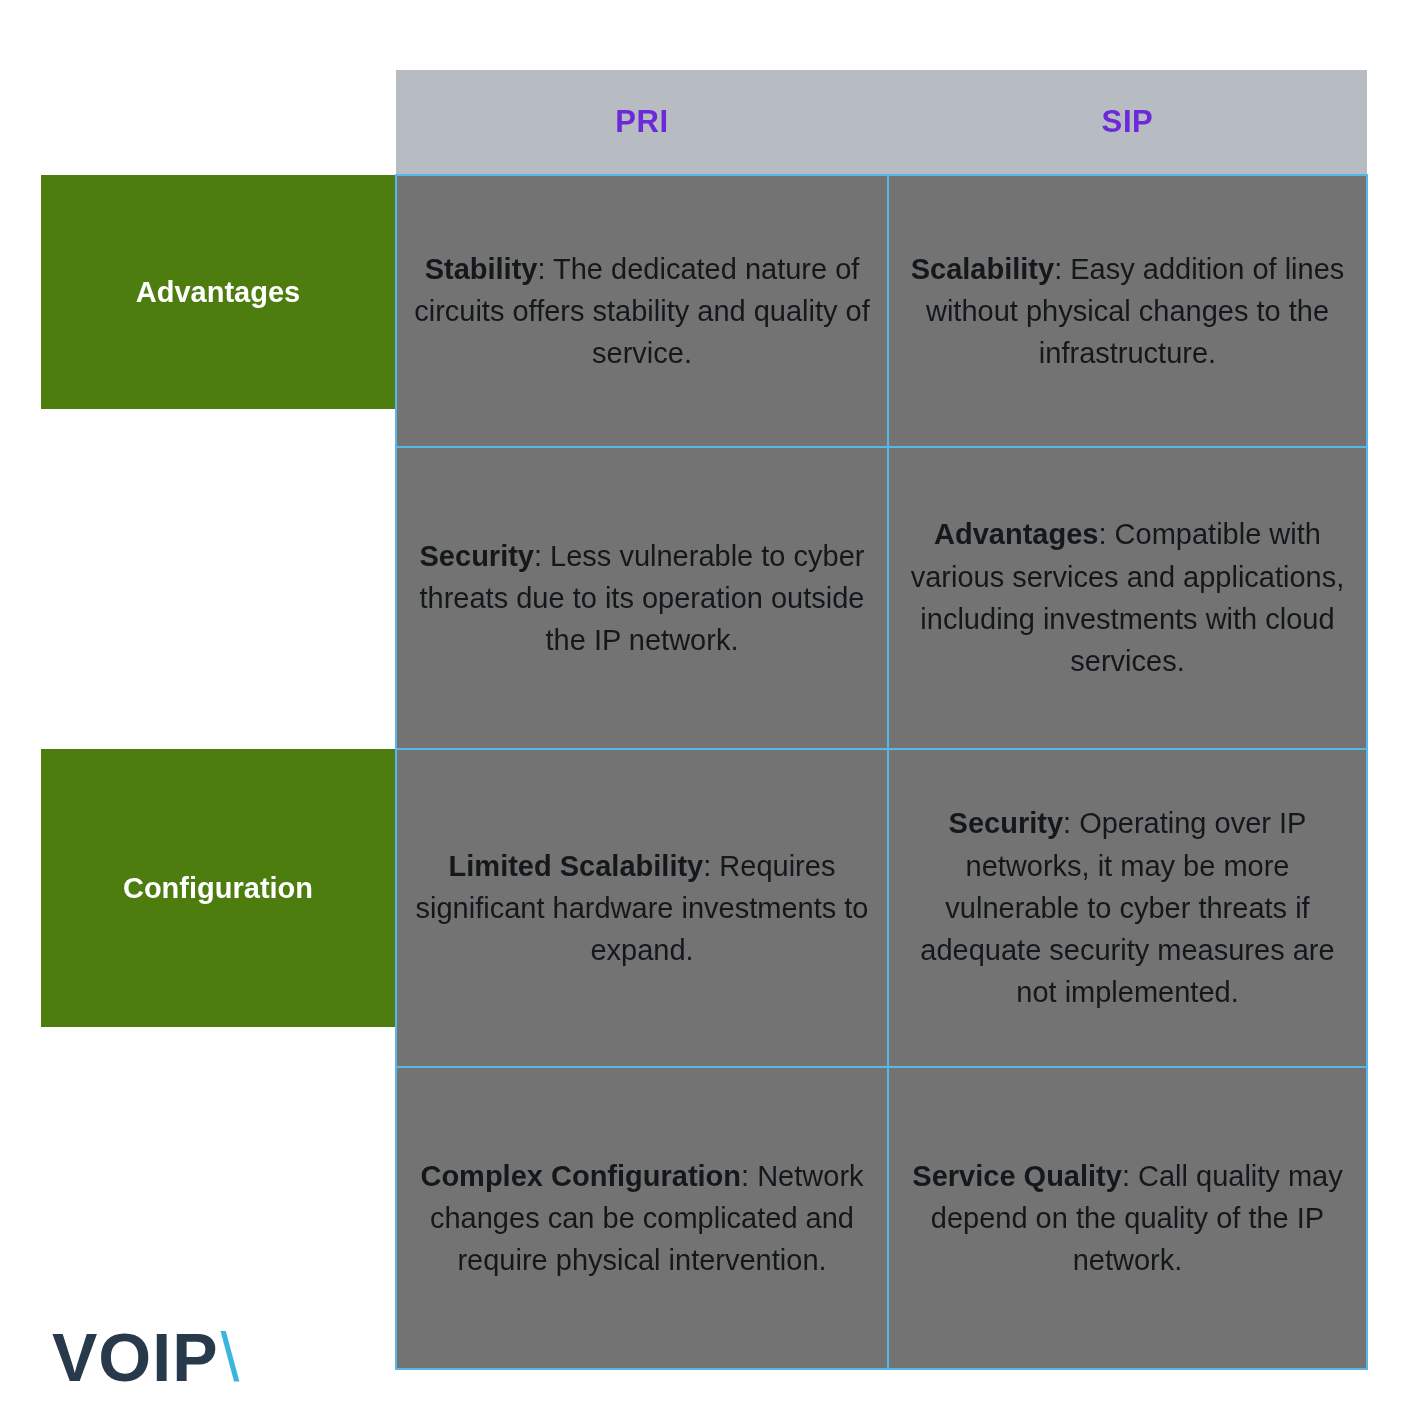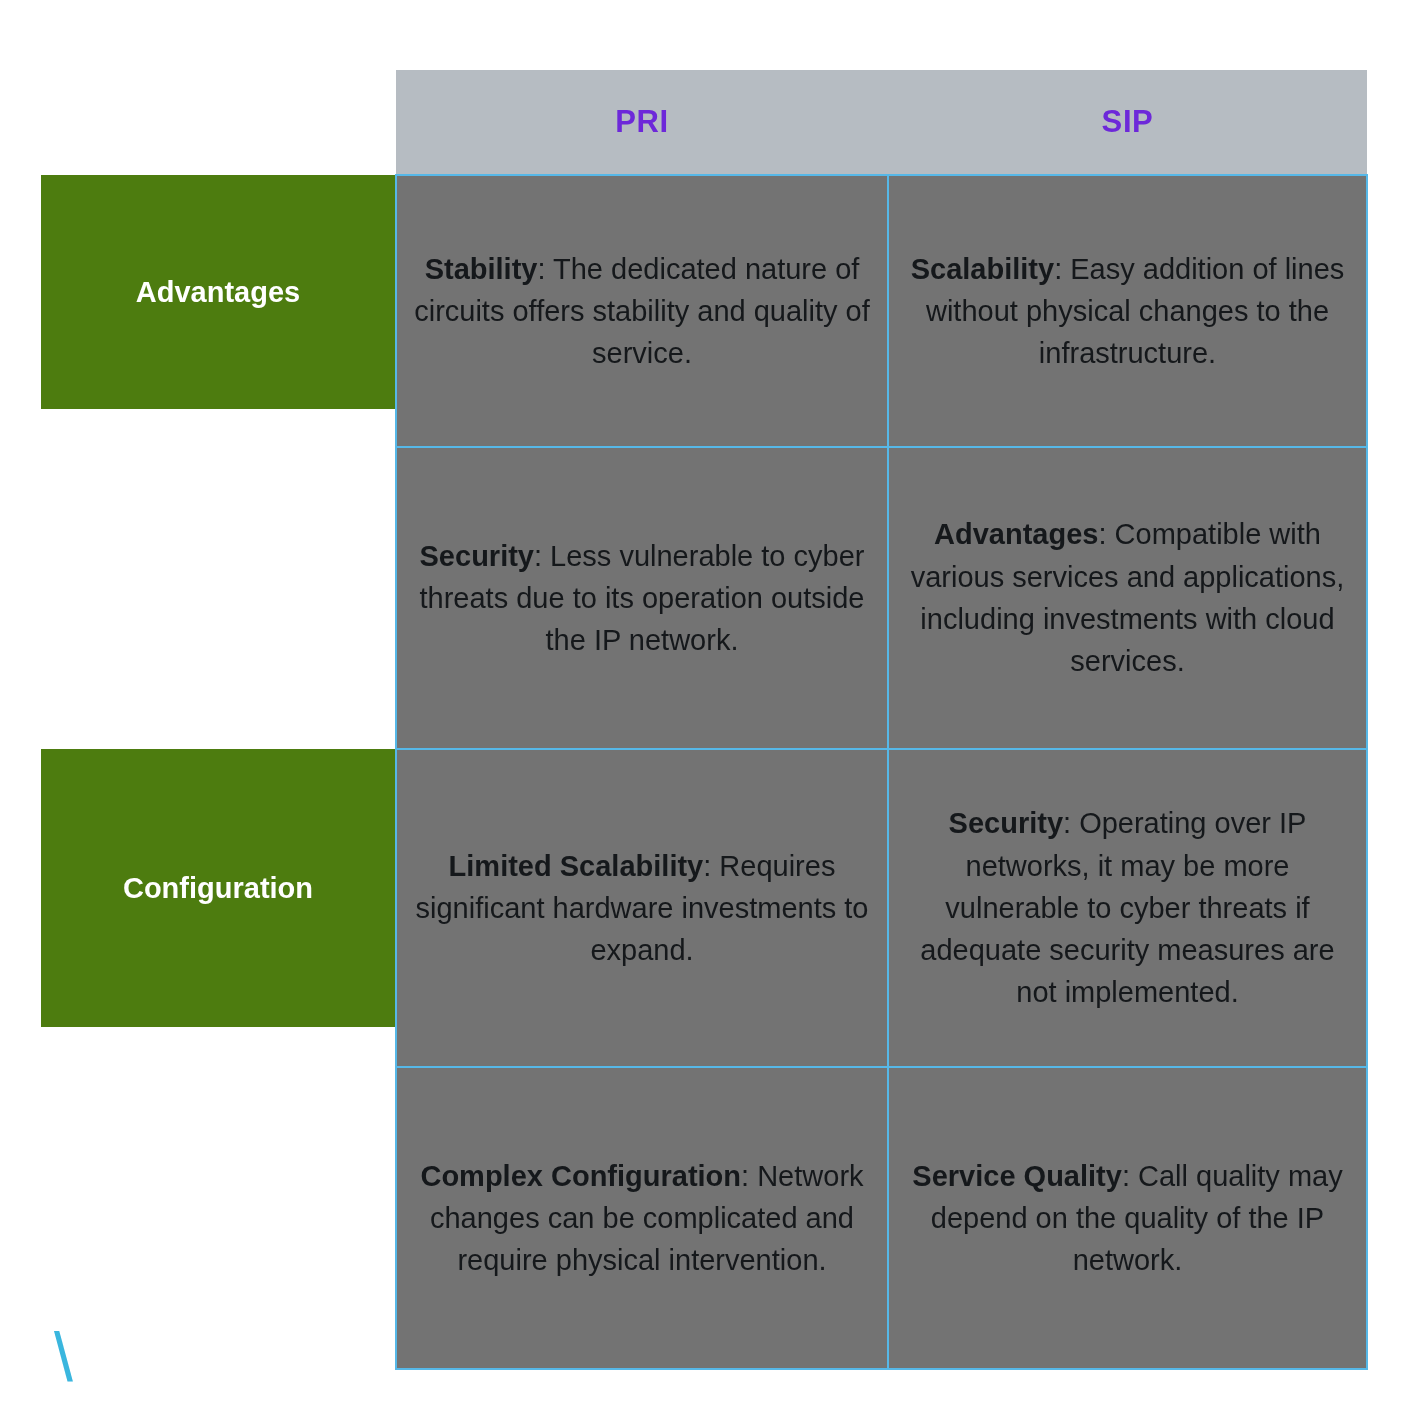--- a/index.html
+++ b/index.html
@@ -172,16 +172,17 @@
         </td>
         <td class="content-cell r4">
           <b>Service Quality</b><span>: Call quality may depend on the quality of the IP network.</span>
         </td>
       </tr>
 
     </tbody>
   </table>
 
   <div class="logo">
+    <span>VOIP</span>
       <span class="slash">\</span>
   </div>
 
 </div>
 
 </body></html>

